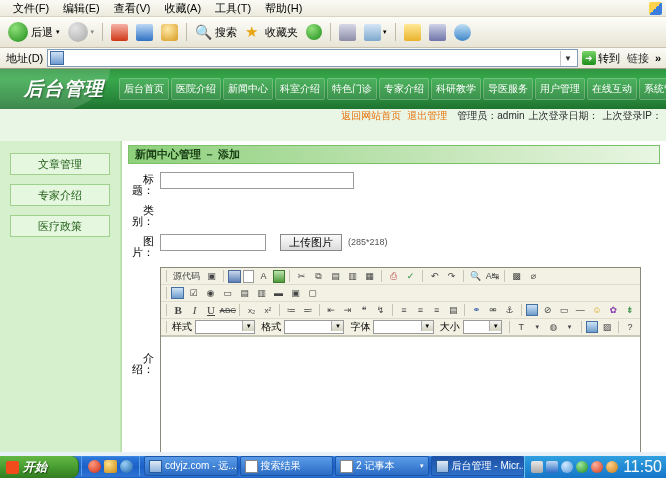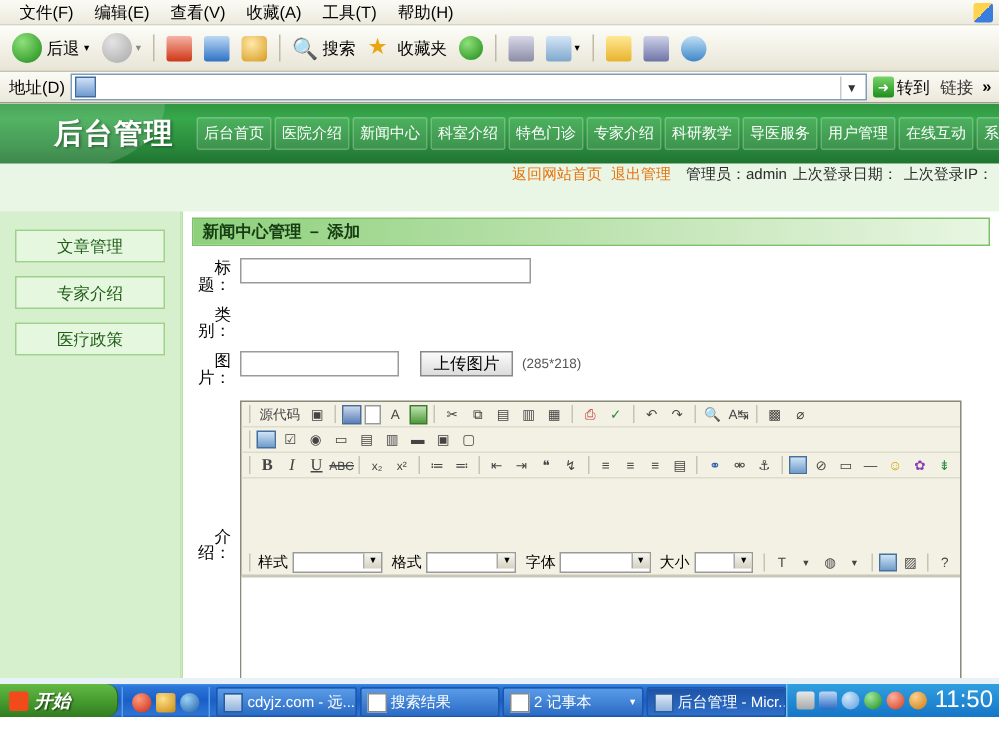--- a/index.html
+++ b/index.html
@@ -70,22 +70,22 @@
     border-radius:2px;color:#fff;font-size:9px;display:flex;align-items:center;
     justify-content:center;margin-right:2px;}
   .links-lbl{font-size:11px;padding:0 3px;color:#333;}
   .chev{font-size:11px;padding:0 3px;font-weight:bold;}
   
   .page{position:relative;height:383px;background:#fff;overflow:hidden;}
   .green-head{height:40px;background:linear-gradient(to bottom,#2f9641 0%,#37a84b 25%,#2a8b3c 70%,#1f7430 100%);
     display:flex;align-items:center;position:relative;overflow:hidden;}
   .green-head:before{content:"";position:absolute;left:-40px;top:-46px;width:150px;height:92px;
     border-radius:50%;background:rgba(255,255,255,.14);}
-  .brand{color:#fff;font-size:19px;font-weight:bold;margin-left:36px;letter-spacing:1px;
-    text-shadow:1px 1px 2px rgba(0,0,0,.4);white-space:nowrap;z-index:2;}
+  .brand{color:#fff;font-size:19px;font-weight:bold;margin-left:24px;letter-spacing:1px;
+    text-shadow:1px 1px 2px rgba(0,0,0,.4);white-space:nowrap;z-index:2;font-style:italic;}
   .navlist{display:flex;margin-left:14px;z-index:2;}
   .navlist .nav{color:#fff;font-size:10px;padding:3px 4px;margin:0 1px;white-space:nowrap;
     background:rgba(255,255,255,.10);border:1px solid rgba(255,255,255,.22);border-radius:2px;}
   .subbar{height:32px;background:#e9f6e6;display:flex;align-items:flex-start;
     justify-content:flex-end;padding-right:4px;font-size:10px;white-space:nowrap;padding-left:17px;}
   .subbar .hot{color:#e8730c;margin-right:6px;}
   .subbar .adm{color:#2a2a2a;margin-left:4px;}
   .body-wrap{display:flex;height:327px;background:#dff3d8;}
   .sidebar{width:120px;background:#d6f0cd;padding-top:12px;flex:0 0 auto;
     border-right:1px solid #bfe3b2;}
@@ -111,21 +111,21 @@
     background:linear-gradient(to bottom,#f4f8fd,#b9d0e8);border:1px solid #7f9db9;
     display:flex;align-items:center;justify-content:center;font-size:7px;color:#10407c;}
   .btn-upload{height:15px;padding:0 8px;border:1px solid #888;
     background:linear-gradient(to bottom,#fbfbfb,#dcdcdc);font-size:11px;
     display:flex;align-items:center;margin-left:14px;}
   .hint{font-size:9px;color:#555;margin-left:6px;padding-top:3px;}
   
   .editor-row{display:flex;align-items:flex-start;}
   .editor{flex:0 0 auto;width:479px;border:1px solid #8a8a7a;background:#f2f1e4;margin-top:2px;}
   .etb{height:16px;display:flex;align-items:center;padding:0 2px;border-bottom:1px solid #dedccc;}
-  .etb.last{border-bottom:1px solid #c9c7b5;margin-top:48px;}
+  .etb.last{border-bottom:1px solid #c9c7b5;}
   .ebtn{width:15px;height:14px;margin:0 1px;display:flex;align-items:center;
     justify-content:center;font-size:9px;color:#444;}
   .ebtn.sv{background:linear-gradient(to bottom,#c9d8ee,#5c7fb5);border:1px solid #4a6a9a;width:11px;height:11px;}
   .ebtn.pg{background:#fff;border:1px solid #9a9a9a;width:9px;height:11px;}
   .ebtn.gn{background:linear-gradient(to bottom,#bfe3b0,#4f9a3c);border:1px solid #3d7a2e;width:10px;height:11px;}
   .ebtn.rd{color:#b33;}
   .ebtn.img{background:linear-gradient(to bottom,#cfe3f6,#6f9ccb);border:1px solid #44709f;width:11px;height:10px;}
   .esep{width:1px;height:12px;background:#c6c4b2;margin:0 3px;}
   .ebold{font-weight:bold;font-family:"Liberation Serif",serif;font-size:11px;}
   .eital{font-style:italic;font-family:"Liberation Serif",serif;font-size:11px;}
@@ -147,21 +147,21 @@
   .st-ico{width:12px;height:12px;background:linear-gradient(to bottom,#cfe1f5,#6f9ad0);
     border:1px solid #3f6ca0;margin-right:4px;}
   .st-seg{width:26px;height:15px;border-left:1px solid #c6c2b0;}
   .st-right{display:flex;align-items:center;width:125px;border-left:1px solid #c6c2b0;
     padding-left:6px;height:15px;}
   .globe{width:13px;height:13px;border-radius:50%;
     background:radial-gradient(circle at 35% 30%,#9ad1f5,#1d5fa8);margin-right:4px;}
   
   .taskbar{position:absolute;left:0;bottom:0;width:666px;height:22px;
     background:linear-gradient(to bottom,#3f8ce8 0%,#2c76d8 8%,#1a5fc8 50%,#2d74d4 92%,#1c5ec0 100%);
-    display:flex;align-items:flex-end;}
+    display:flex;align-items:flex-start;}
   .startbtn{height:22px;min-width:62px;padding:0 10px 0 6px;
     background:linear-gradient(to bottom,#64b844 0%,#4aa032 45%,#317c20 100%);
     border-right:1px solid #2b6a1c;display:flex;align-items:center;gap:4px;
     border-radius:0 8px 8px 0;}
   .winlogo{width:13px;height:13px;background:
       linear-gradient(135deg,#f14a1b 50%,#f14a1b 50%);border-radius:2px;
     display:flex;flex-wrap:wrap;overflow:hidden;}
   .start-txt{color:#fff;font-weight:bold;font-style:italic;font-size:12px;
     text-shadow:1px 1px 1px rgba(0,0,0,.5);}
   .qlaunch{display:flex;align-items:center;gap:3px;padding:0 6px;

